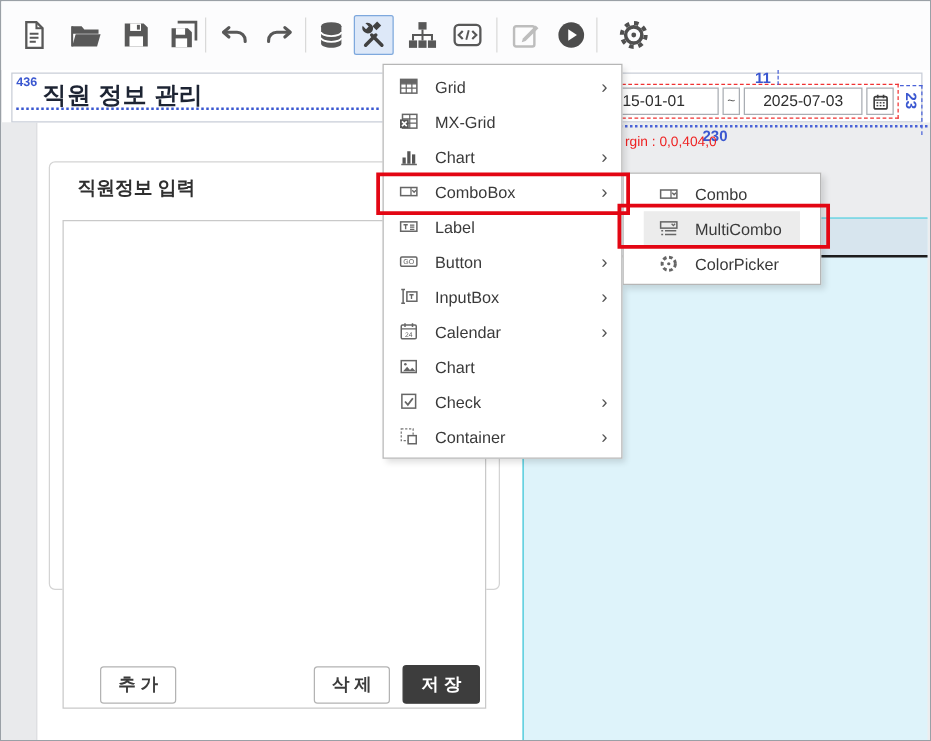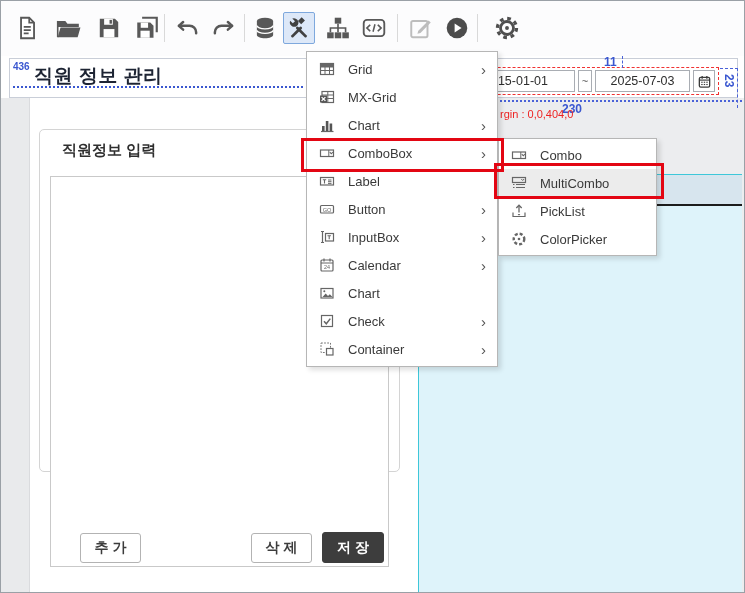--- a/index.html
+++ b/index.html
@@ -49,21 +49,21 @@
   .tick-11{position:absolute;left:621px;top:55px;height:12px;border-left:1px dashed #4a62d8;z-index:2;}
   .hline-230{position:absolute;left:420px;top:99px;width:321px;border-top:2px dotted #4a62d8;z-index:2;}
   .ann-230{left:561px;top:101px;}
   .ann-margin{position:absolute;left:499px;top:107px;font-size:11px;color:#ee2222;z-index:2;white-space:nowrap;}
   .ann-23{left:721px;top:73px;writing-mode:vertical-rl;}
   .brk-h{position:absolute;left:719px;top:67px;width:18px;border-top:1px dashed #4a62d8;z-index:2;}
   .brk-v{position:absolute;left:736px;top:67px;height:40px;border-left:1px dashed #4a62d8;z-index:2;}
 
   
   .menu{position:absolute;left:305px;top:50px;width:192px;background:#fff;border:1px solid #b6b6b6;box-shadow:3px 3px 5px rgba(0,0,0,.13);box-sizing:border-box;padding:3px 0;z-index:20;}
-  .submenu{position:absolute;left:497px;top:137px;width:159px;background:#fff;border:1px solid #b6b6b6;box-shadow:3px 3px 5px rgba(0,0,0,.13);box-sizing:border-box;padding:2px 0;z-index:21;}
+  .submenu{position:absolute;left:497px;top:137px;width:159px;background:#fff;border:1px solid #b6b6b6;box-shadow:3px 3px 5px rgba(0,0,0,.13);box-sizing:border-box;padding:2px 16px;z-index:21;}
   .mrow{height:28px;display:flex;align-items:center;padding-left:11px;position:relative;cursor:pointer;}
   .mrow.hl{background:#ececec;}
   .mrow .mi{width:17px;height:17px;flex:0 0 17px;display:flex;align-items:center;justify-content:center;}
   .mrow .mi svg{width:16px;height:16px;}
   .mrow .ml{margin-left:13px;font-size:13px;color:#3a3a3a;}
   .mrow .arr{position:absolute;right:11px;font-size:15px;color:#555;line-height:1;}
   .red-rect{position:absolute;border:3px solid #e30613;box-sizing:border-box;z-index:30;pointer-events:none;}
   .rr-combobox{left:300px;top:137px;width:203px;height:34px;}
   .rr-multicombo{left:493px;top:162px;width:170px;height:36px;}
 </style>
@@ -454,28 +454,20 @@
         <span class="mi">
           <svg>
             <use href="#i-multicombo"></use>
           </svg>
         </span>
         <span class="ml">MultiCombo</span>
       </div>
     <div class="mrow">
         <span class="mi">
           <svg>
-            <use href="#i-picklist"></use>
-          </svg>
-        </span>
-        <span class="ml">PickList</span>
-      </div>
-    <div class="mrow">
-        <span class="mi">
-          <svg>
             <use href="#i-colorpicker"></use>
           </svg>
         </span>
         <span class="ml">ColorPicker</span>
       </div>
   </div>
 
   <div class="red-rect rr-combobox"></div>
   <div class="red-rect rr-multicombo"></div>
 

